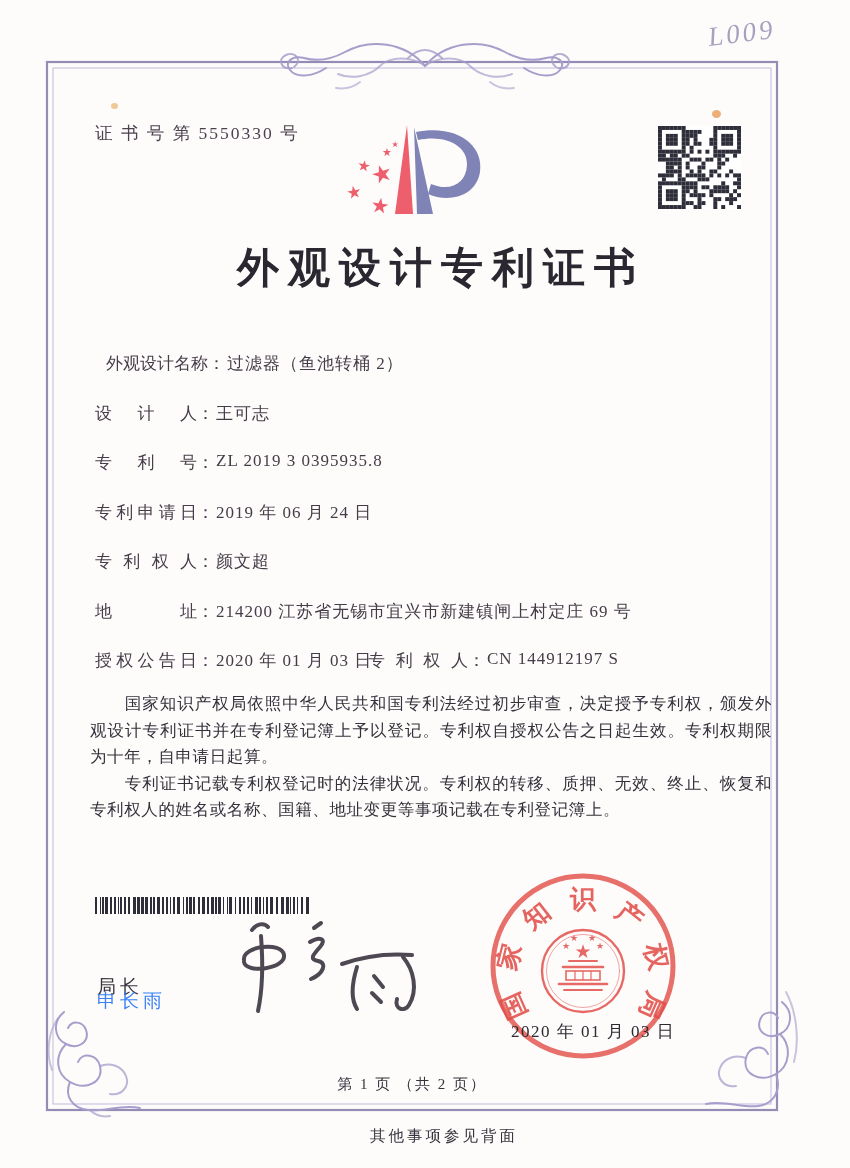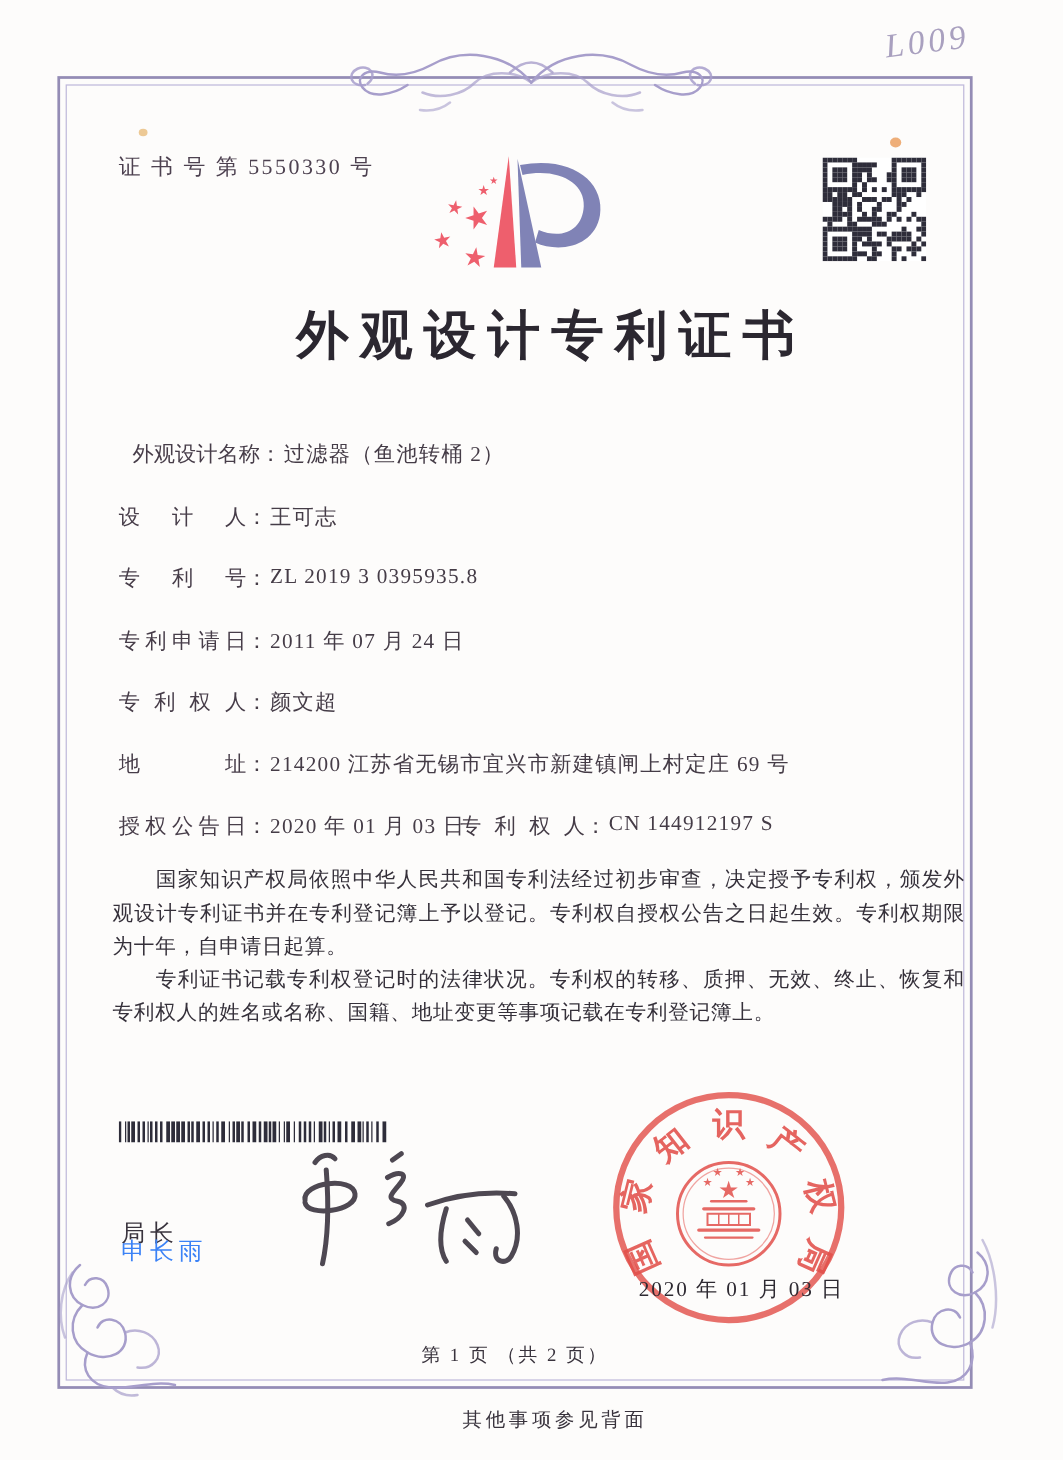--- a/index.html
+++ b/index.html
@@ -358,21 +358,21 @@
 <div class="abs frow" style="top:352px;margin-left:11px;">
   <span class="flabel">外观设计名称</span><span class="fcolon">：</span><span class="fvalue">过滤器（鱼池转桶 2）</span>
 </div>
 <div class="abs frow" style="top:402px;">
   <span class="flabel">设计人</span><span class="fcolon">：</span><span class="fvalue">王可志</span>
 </div>
 <div class="abs frow" style="top:451px;">
   <span class="flabel">专利号</span><span class="fcolon">：</span><span class="fvalue">ZL 2019 3 0395935.8</span>
 </div>
 <div class="abs frow" style="top:501px;">
-  <span class="flabel">专利申请日</span><span class="fcolon">：</span><span class="fvalue">2011 年 07 月 24 日</span>
+  <span class="flabel">专利申请日</span><span class="fcolon">：</span><span class="fvalue">2019 年 06 月 24 日</span>
 </div>
 <div class="abs frow" style="top:550px;">
   <span class="flabel">专利权人</span><span class="fcolon">：</span><span class="fvalue">颜文超</span>
 </div>
 <div class="abs frow" style="top:600px;">
   <span class="flabel">地址</span><span class="fcolon">：</span><span class="fvalue">214200 江苏省无锡市宜兴市新建镇闸上村定庄 69 号</span>
 </div>
 <div class="abs frow" style="top:649px;">
   <span class="flabel">授权公告日</span><span class="fcolon">：</span><span class="fvalue">2020 年 01 月 03 日</span>
   <span class="grant2">

